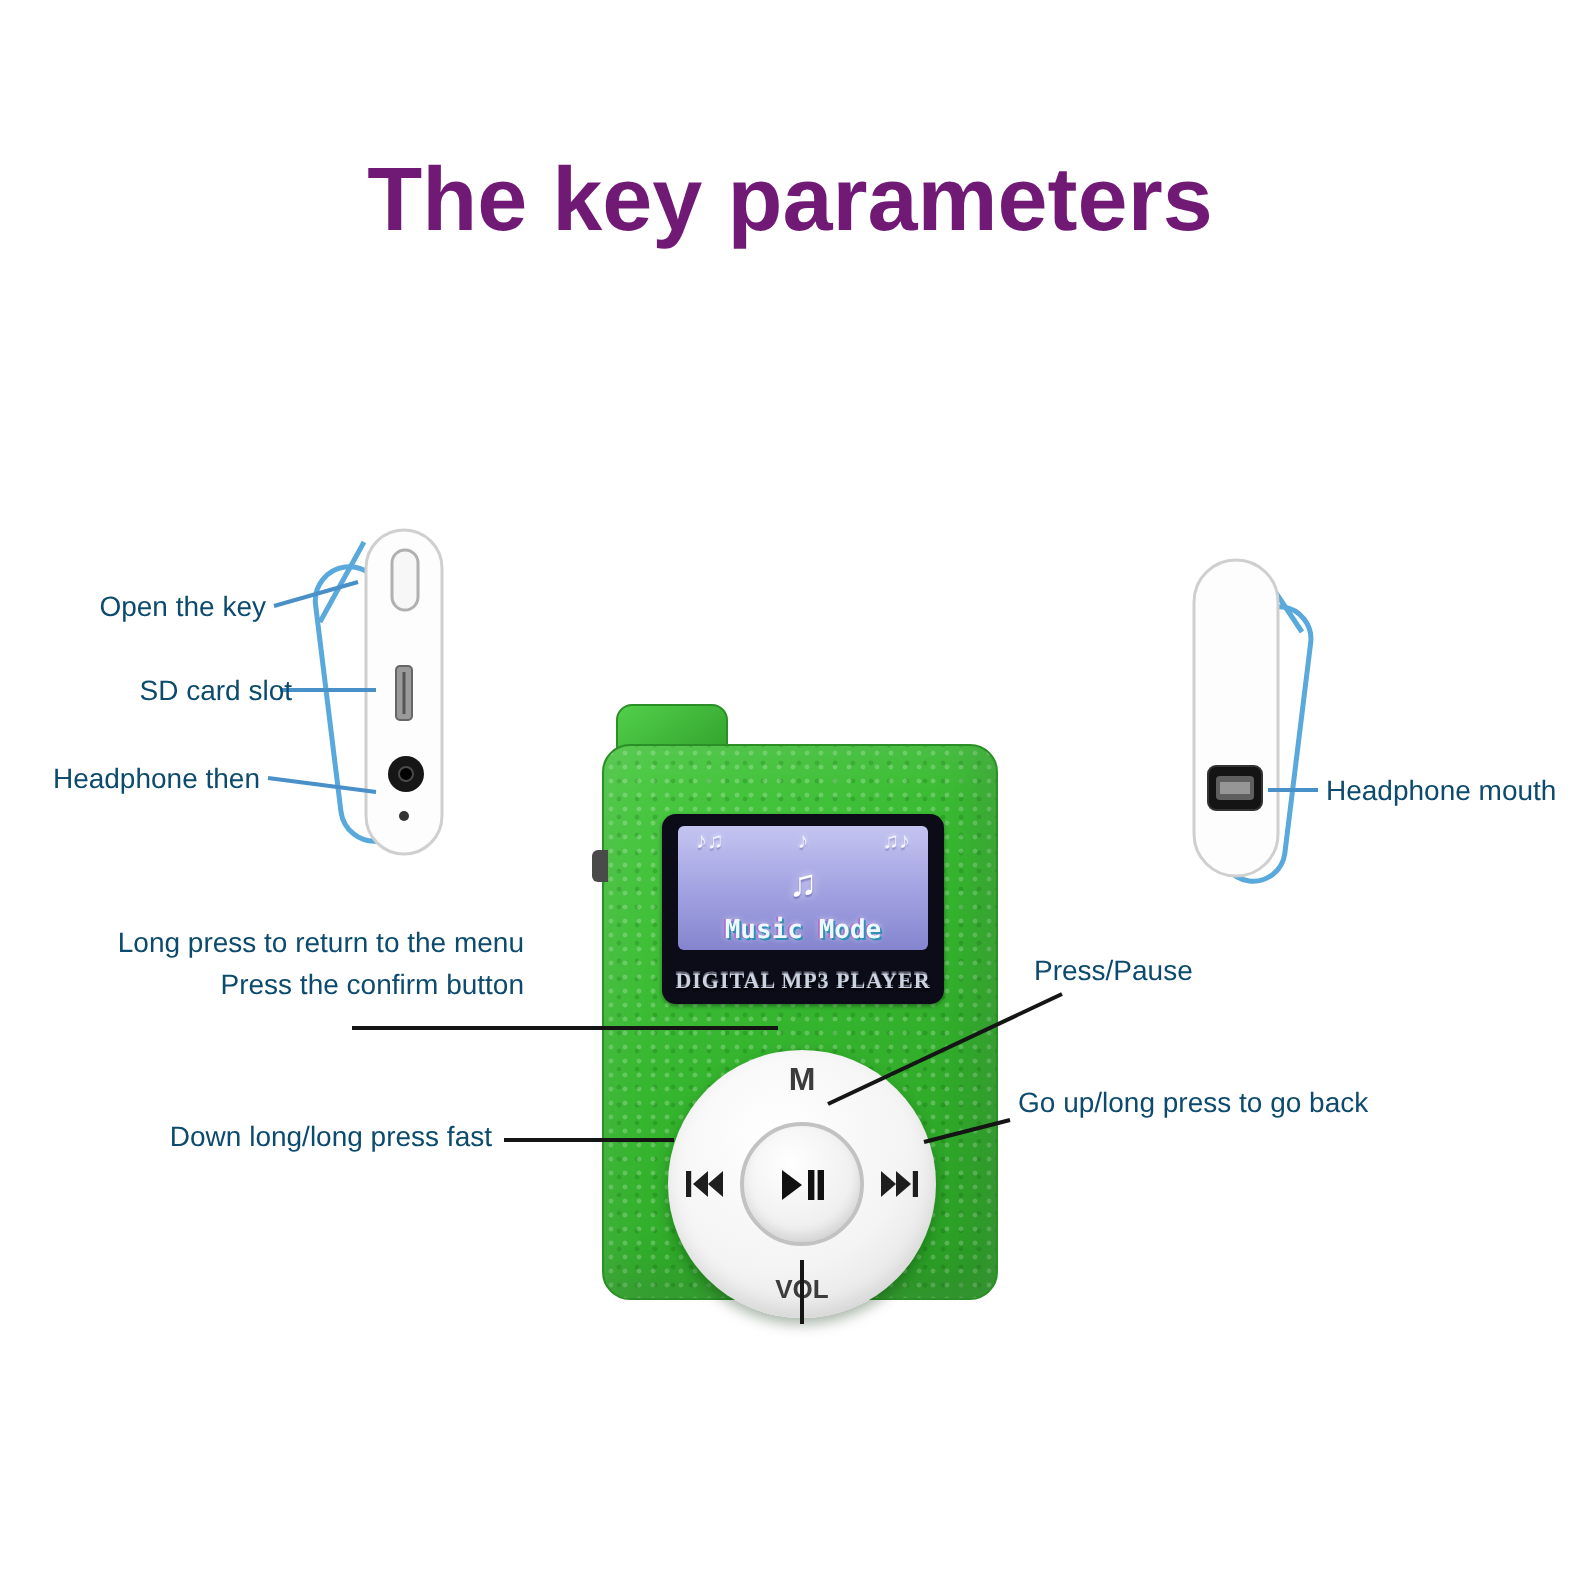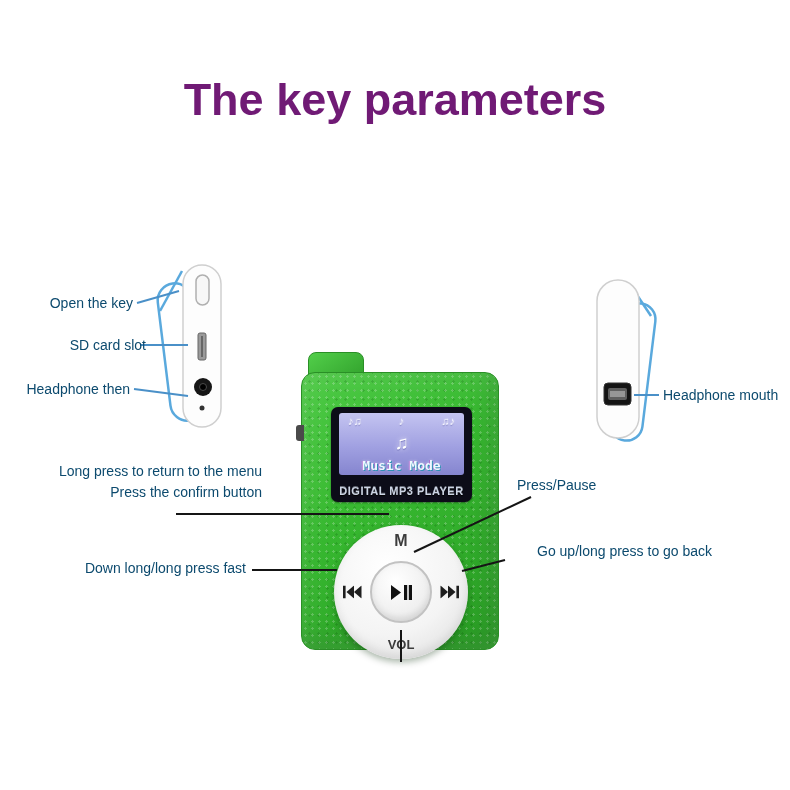--- a/index.html
+++ b/index.html
@@ -15,21 +15,21 @@
     position:absolute;font-weight:normal;font-size:14px;color:#0c4a6e;white-space:nowrap;z-index:8;
   }
   .lbl.right{text-align:right;}
   .lbl-open{right:657px;top:295px;}
   .lbl-sd{right:644px;top:337px;}
   .lbl-head{right:660px;top:381px;}
   .lbl-charge{left:663px;top:387px;}
   .lbl-confirm{right:528px;top:461px;line-height:21px;text-align:right;}
   .lbl-play{left:517px;top:477px;}
   .lbl-down{right:544px;top:560px;}
-  .lbl-goup{left:537px;top:543px;}
+  .lbl-goup{left:509px;top:543px;}
   .lbl-vol{left:0;top:680px;width:100%;text-align:center;white-space:normal;}
   .lines{position:absolute;left:0;top:0;width:790px;height:790px;z-index:7;pointer-events:none;}
   .side-device{position:absolute;width:95px;height:185px;z-index:2;}
   .side-left{left:150px;top:255px;}
   .side-right{left:575px;top:268px;}
 
   
   .player{position:absolute;left:301px;top:352px;width:200px;height:300px;z-index:3;}
   .clip-tab{
     position:absolute;left:7px;top:0;width:54px;height:30px;border-radius:8px 8px 0 0;
@@ -65,20 +65,21 @@
   }
   .big-note{font-size:19px;line-height:16px;color:#ffffff;text-shadow:0 0 5px rgba(255,255,255,.9),0 1px 1px #5c5cb0;}
   .mode-text{
     font-family:"DejaVu Sans Mono",monospace;font-size:13px;font-weight:bold;color:#eef8ff;
     text-shadow:1px 1px 0 #2f8fb4,-1px 0 0 #b070d0,0 0 3px rgba(255,255,255,.6);
   }
   .brand{
     position:absolute;left:0;bottom:5px;width:100%;text-align:center;
     font-size:11px;font-weight:bold;letter-spacing:.5px;color:#ccd4e4;
     text-shadow:0 1px 1px #000,0 -1px 0 #6a6f7a;
+    font-family:Liberation Serif, serif;
   }
   .wheel{
     position:absolute;left:32px;top:152px;width:134px;height:134px;border-radius:50%;
     background:radial-gradient(circle at 40% 32%,#ffffff 0%,#f4f4f4 55%,#dadada 100%);
     box-shadow:0 3px 7px rgba(0,40,0,.35), inset 0 -4px 9px rgba(0,0,0,.08);
   }
   .key-m{position:absolute;top:7px;left:0;width:100%;text-align:center;font-size:16px;font-weight:bold;color:#3c3c3c;}
   .key-vol{position:absolute;bottom:7px;left:0;width:100%;text-align:center;font-size:13px;font-weight:bold;color:#3c3c3c;}
   .key-prev{position:absolute;left:9px;top:50%;transform:translateY(-50%);line-height:0;}
   .key-next{position:absolute;right:9px;top:50%;transform:translateY(-50%);line-height:0;}

